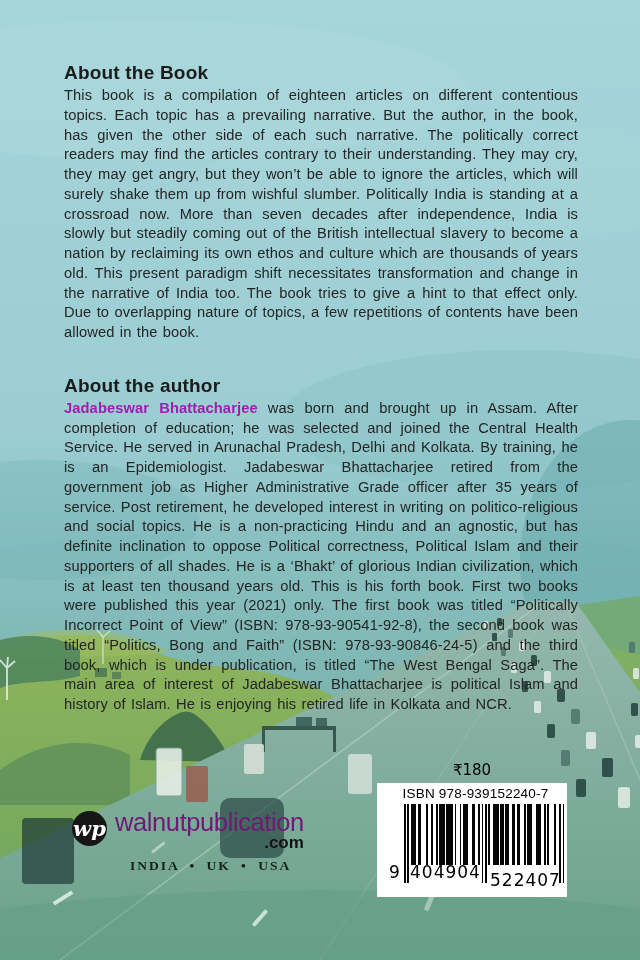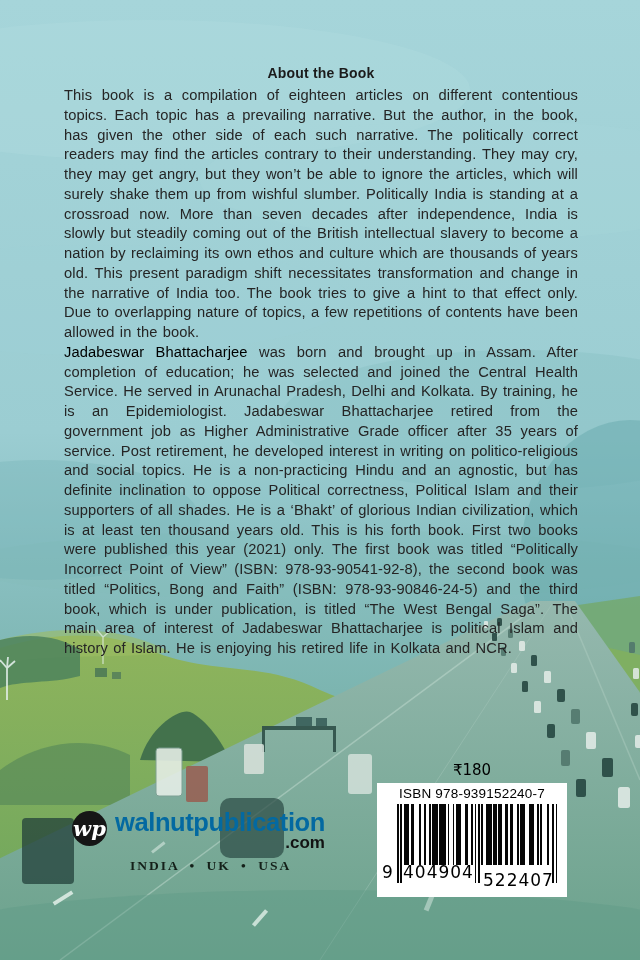--- a/index.html
+++ b/index.html
@@ -3,39 +3,38 @@
 <meta charset="utf-8">
 <style>
   html,body{margin:0;padding:0}
   body{
     width:640px;height:960px;position:relative;overflow:hidden;
     font-family:"Liberation Sans",sans-serif;background:#9fd0d5;
   }
   .bg{position:absolute;inset:0;width:640px;height:960px}
   .content{position:absolute;left:64px;top:60px;width:514px;color:#242424}
   .section-heading{
-    font-size:14px;font-weight:700;color:#1b1b1b;margin:0;letter-spacing:.2px;
+    font-size:19px;font-weight:700;color:#1b1b1b;margin:0;letter-spacing:.2px;
     line-height:26px;
-    text-align:center;
   }
   .body-par{
     font-size:14.7px;line-height:19.75px;text-align:justify;margin:0 0 0 0;
     word-spacing:1.1px;letter-spacing:.1px;color:#252525;
   }
   .author-heading{margin-top:30px}
-  .author-name{font-weight:400;color:#000000}
+  .author-name{font-weight:700;color:#a21caf}
   
   .price{
     position:absolute;left:377px;top:761px;width:190px;text-align:center;
     font-family:"DejaVu Sans",sans-serif;font-size:15px;color:#000000;
   }
   
   .barcode{
     position:absolute;left:377px;top:783px;width:190px;height:114px;background:#fff;
-    box-sizing:border-box;padding:3px 7px 0 7px;
+    box-sizing:border-box;padding:3px 7px 0 14px;
   }
   .isbn-line{
     font-size:13.5px;line-height:16px;text-align:center;color:#000;
     letter-spacing:.2px;white-space:nowrap;
   }
   .bars-wrap{position:relative;width:176px;margin:2px auto 0;height:91px}
   .bars{position:absolute;left:13px;top:0;display:flex}
   .bc{width:1.7px;flex:none;height:61px}
   .bc.on{background:#060606}
   .bc.tall{height:79px}
@@ -49,21 +48,21 @@
   
   .publisher{position:absolute;left:72px;top:810px;width:300px}
   .logo-row{position:relative;height:38px}
   .logo-circle{
     position:absolute;left:0;top:1px;width:35px;height:35px;border-radius:50%;
     background:#161616;color:#fff;display:flex;align-items:center;justify-content:center;
     font-family:"DejaVu Serif",serif;font-style:italic;font-weight:700;font-size:21px;
   }
   .name-wrap{position:absolute;left:43px;top:-3px;display:inline-block}
   .pub-name{
-    font-size:25.5px;font-weight:700;letter-spacing:-.4px;color:#0369a1;white-space:nowrap;
+    font-size:25.5px;font-weight:400;letter-spacing:-.4px;color:#701a75;white-space:nowrap;
     line-height:30px;
     margin-top:9px;
   }
   .pub-com{position:absolute;right:0;top:26px;font-size:17px;font-weight:700;color:#121212}
   .regions{
     margin:10px 0 12px 58px;font-family:"Liberation Serif",serif;font-weight:700;
     font-size:13.5px;letter-spacing:2px;word-spacing:5px;color:#142019;white-space:nowrap;
   }
 </style>
 </head>
@@ -169,20 +168,21 @@
       <rect x="631" y="703" width="7" height="13" rx="2" fill="#24453f"></rect>
       <rect x="635" y="735" width="7" height="13" rx="2" fill="#e2ebe6"></rect>
     </g>
   </g>
 </svg>
 
 <div class="content">
   <h1 class="section-heading">About the Book</h1>
   <p class="body-par">This book is a compilation of eighteen articles on different contentious topics. Each topic has a prevailing narrative. But the author, in the book, has given the other side of each such narrative. The politically correct readers may find the articles contrary to their understanding. They may cry, they may get angry, but they won’t be able to ignore the articles, which will surely shake them up from wishful slumber. Politically India is standing at a crossroad now. More than seven decades after independence, India is slowly but steadily coming out of the British intellectual slavery to become a nation by reclaiming its own ethos and culture which are thousands of years old. This present paradigm shift necessitates transformation and change in the narrative of India too. The book tries to give a hint to that effect only. Due to overlapping nature of topics, a few repetitions of contents have been allowed in the book.</p>
 
+  <h1 class="section-heading author-heading">About the author</h1>
   <p class="body-par"><b class="author-name">Jadabeswar Bhattacharjee</b><span> was born and brought up in Assam. After completion of education; he was selected and joined the Central Health Service. He served in Arunachal Pradesh, Delhi and Kolkata. By training, he is an Epidemiologist. Jadabeswar Bhattacharjee retired from the government job as Higher Administrative Grade officer after 35 years of service. Post retirement, he developed interest in writing on politico-religious and social topics. He is a non-practicing Hindu and an agnostic, but has definite inclination to oppose Political correctness, Political Islam and their supporters of all shades. He is a ‘Bhakt’ of glorious Indian civilization, which is at least ten thousand years old. This is his forth book. First two books were published this year (2021) only. The first book was titled “Politically Incorrect Point of View” (ISBN: 978-93-90541-92-8), the second book was titled “Politics, Bong and Faith” (ISBN: 978-93-90846-24-5) and the third book, which is under publication, is titled “The West Bengal Saga”. The main area of interest of Jadabeswar Bhattacharjee is political Islam and history of Islam. He is enjoying his retired life in Kolkata and NCR.</span></p>
 </div>
 
 <div class="price">₹180</div>
 
 <div class="barcode">
   <div class="isbn-line">ISBN 978-939152240-7</div>
   <div class="bars-wrap">
     <div class="bars">
         <div class="bc on tall"></div>

